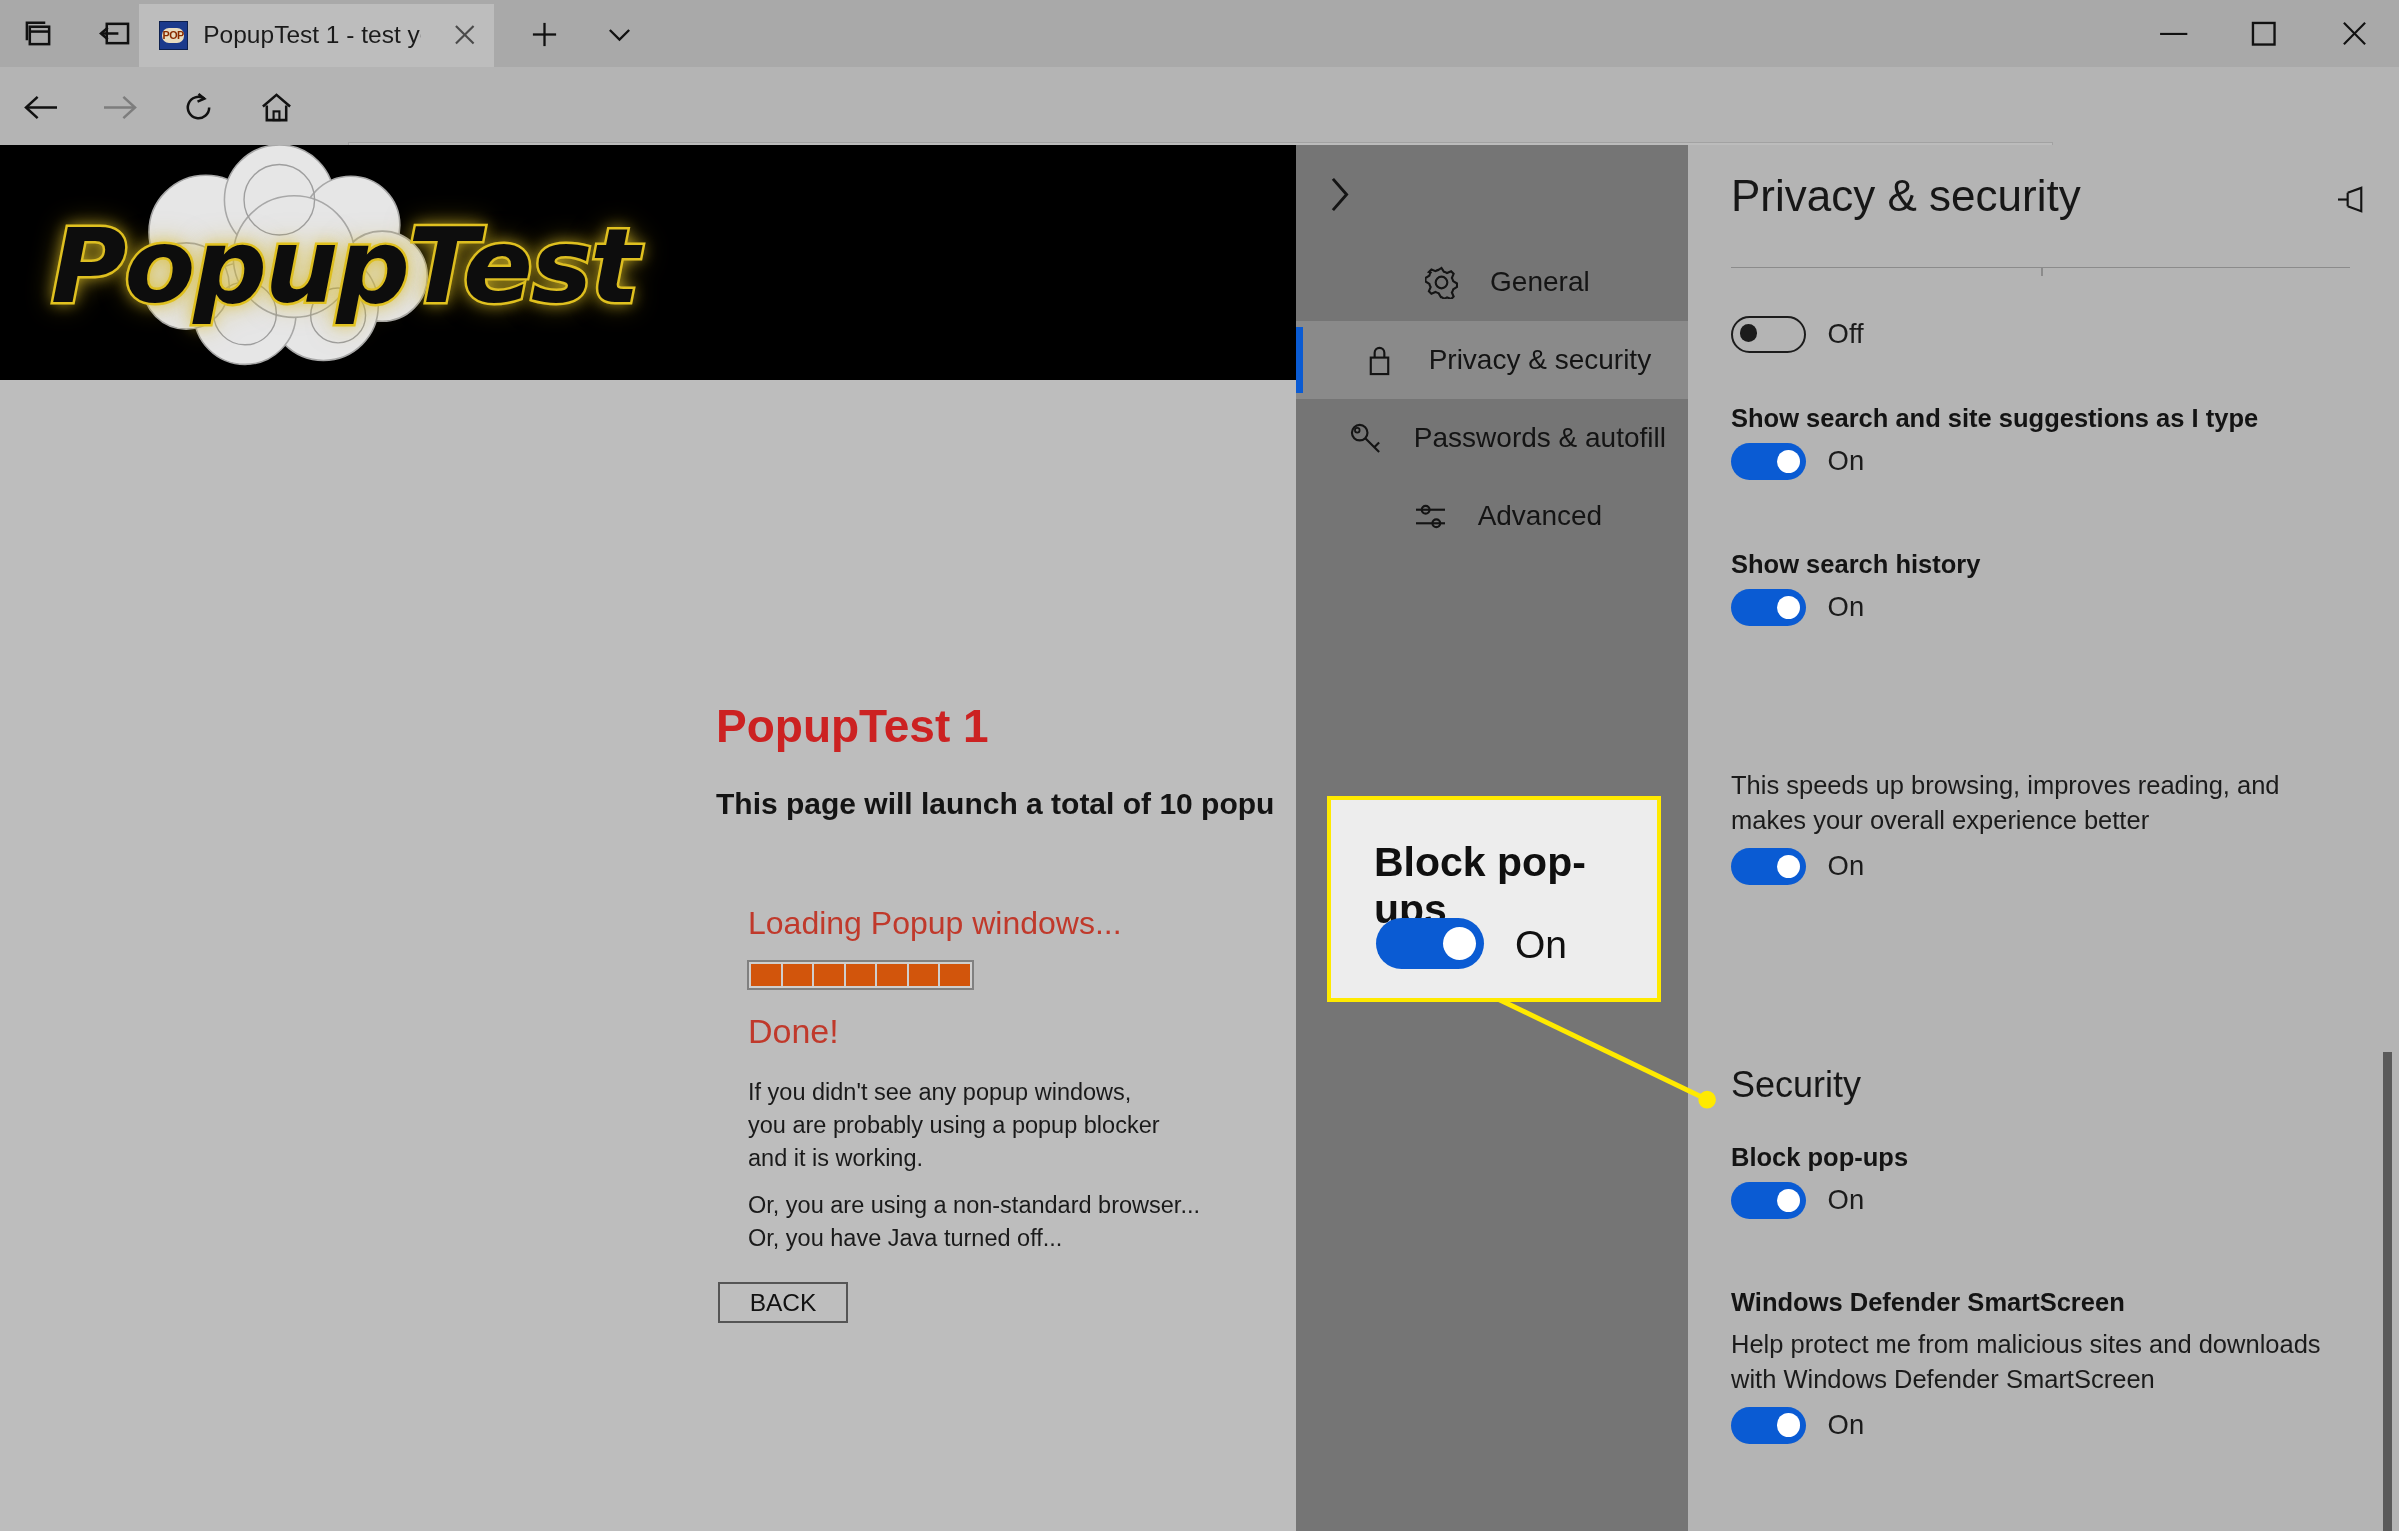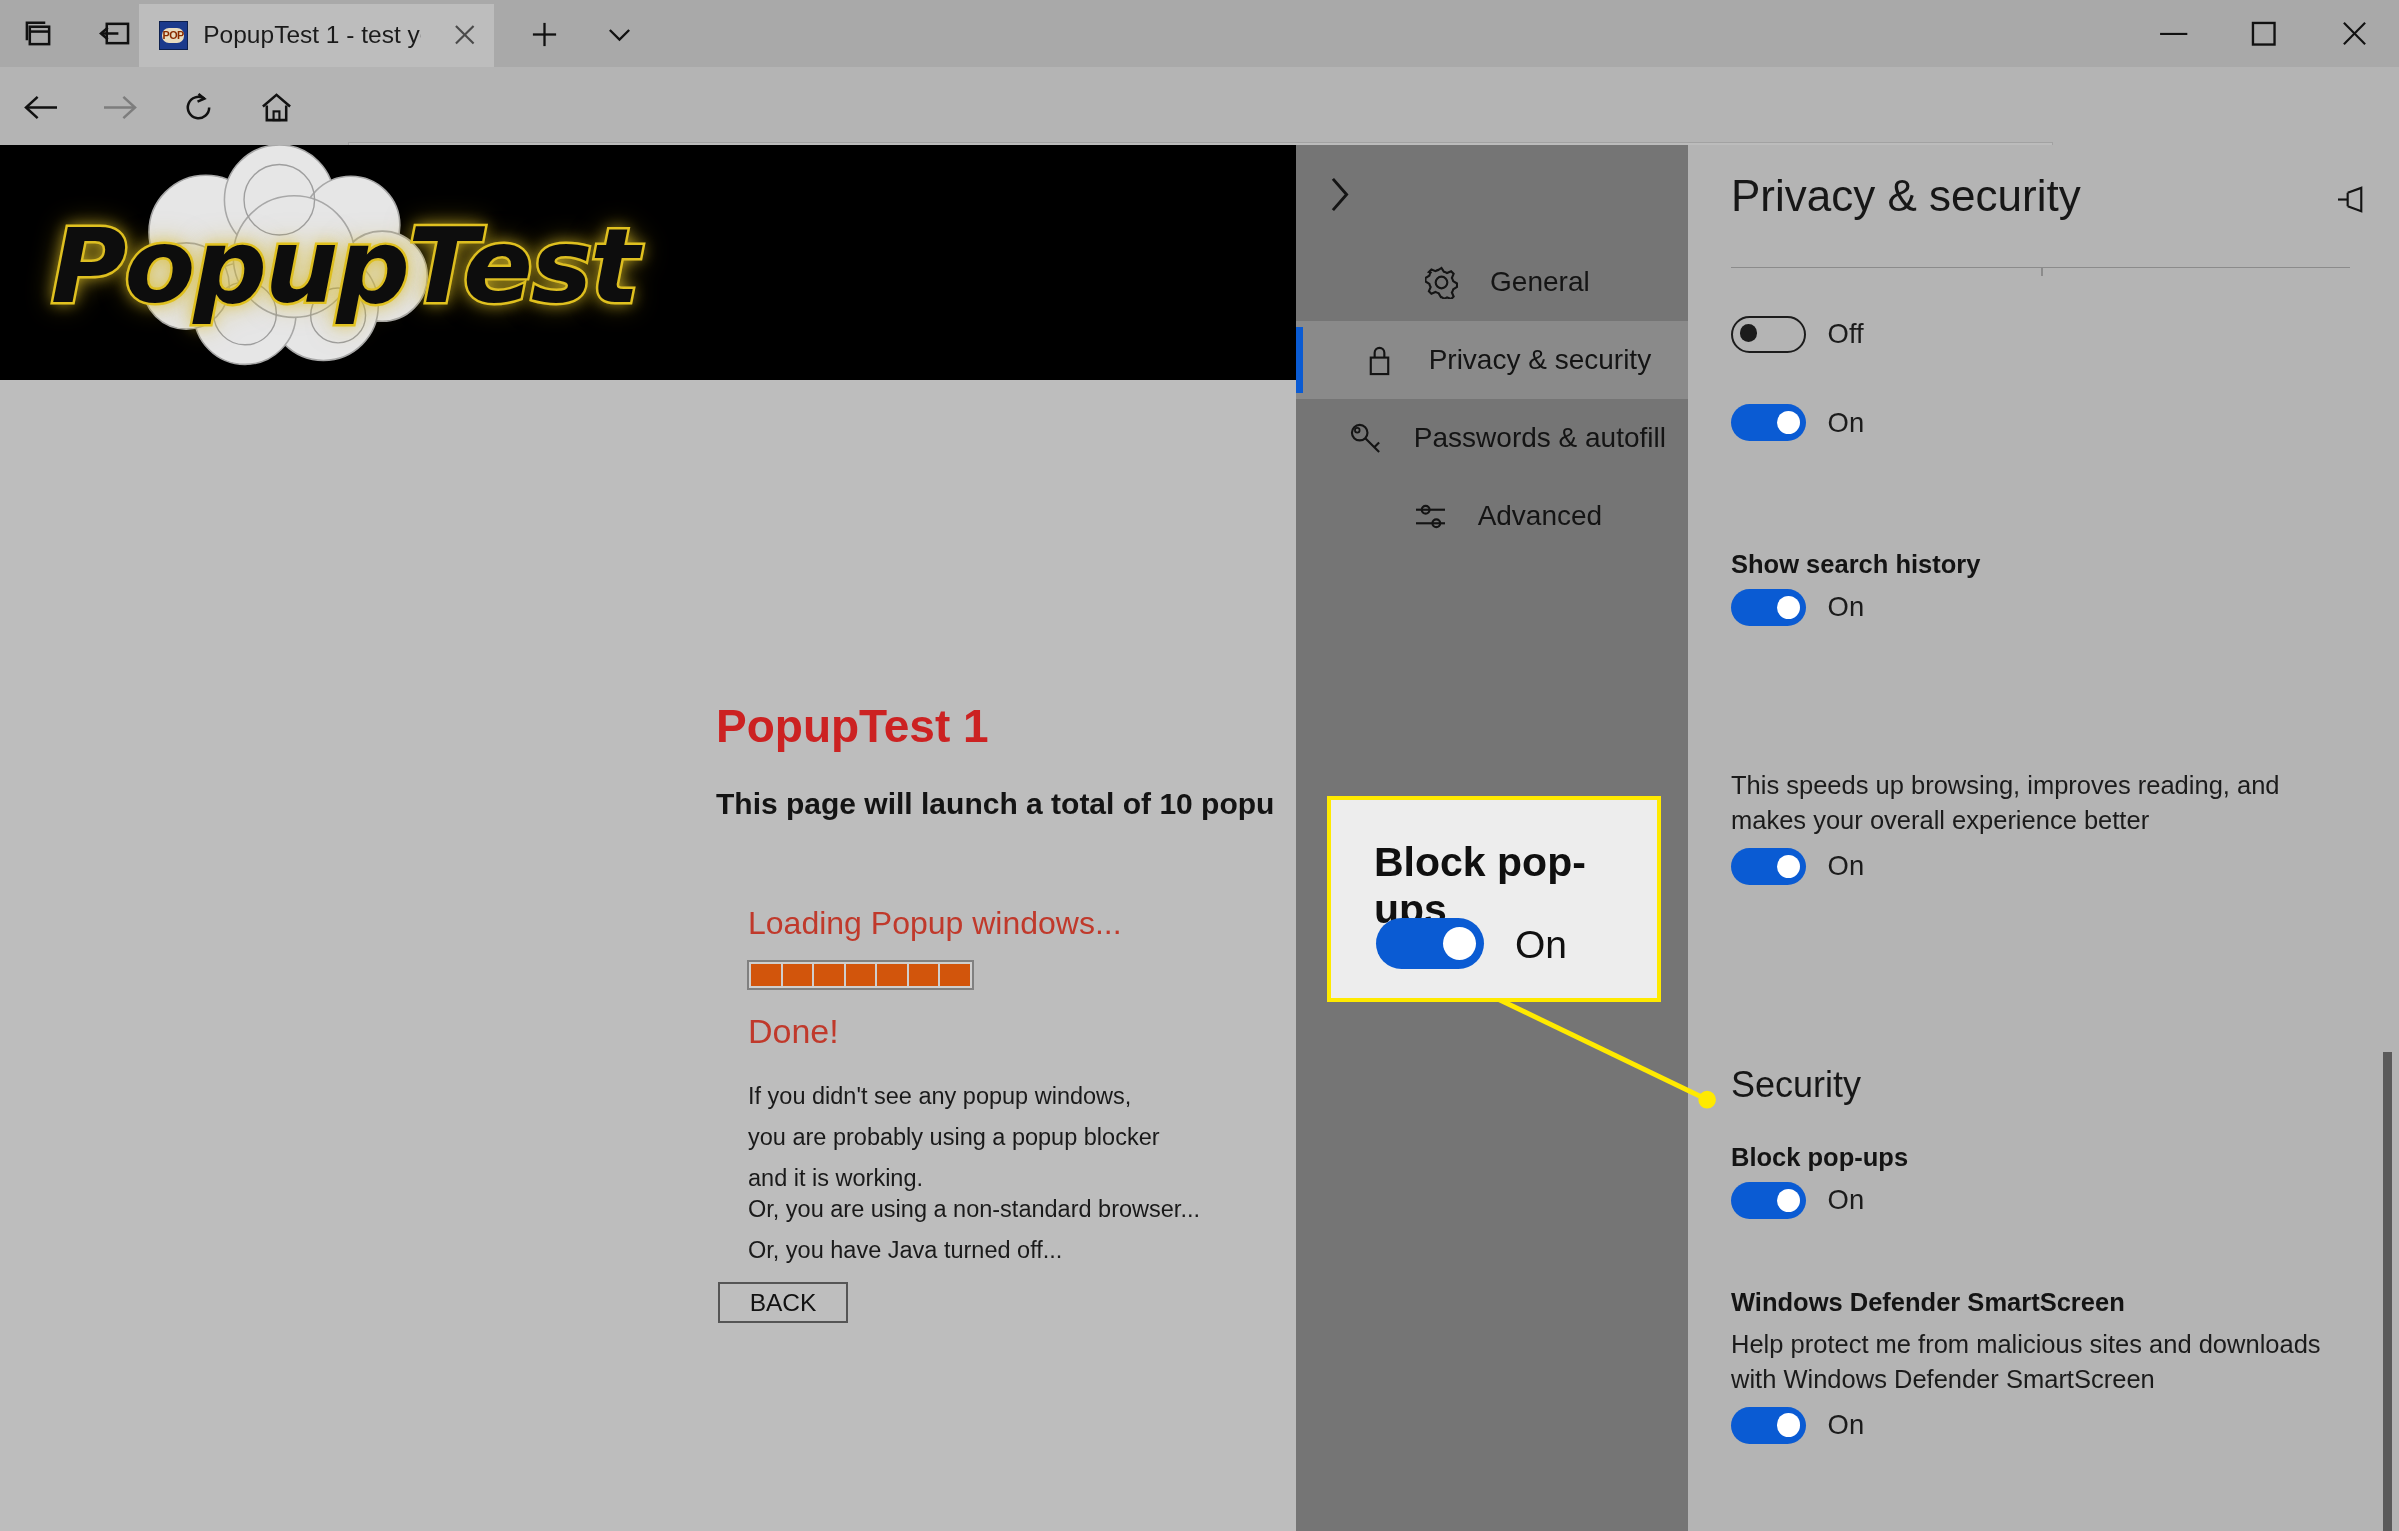--- a/index.html
+++ b/index.html
@@ -102,21 +102,21 @@
     border: 2px solid #808080; background: #cfcfcf;
     display: flex; padding: 2px; gap: 2px;
   }
   .progress span { flex: 1; background: #d2550c; }
   .pg-done {
     position: absolute; left: 748px; top: 867px;
     font-size: 34px; color: #c0392b;
   }
   .pg-para {
     position: absolute; left: 748px; font-size: 23.5px; color: #1a1a1a;
-    line-height: 41px; font-family: "Liberation Sans", sans-serif;
+    line-height: 33px; font-family: "Liberation Sans", sans-serif;
   }
   .pg-para.p1 { top: 931px; }
   .pg-para.p2 { top: 1044px; }
   .back-btn {
     position: absolute; left: 718px; top: 1137px; width: 130px; height: 41px;
     background: #bebebe; border: 2px solid #555; color: #111;
     font-size: 24.5px; display: flex; align-items: center; justify-content: center;
     font-family: "Liberation Sans", sans-serif;
   }
 
@@ -460,20 +460,21 @@
       <div class="setting" style="top:25.5px">
         <div class="toggle-row">
           <div class="toggle off">
               <span class="knob"></span>
             </div>
           <span class="toggle-label">Off</span>
         </div>
       </div>
 
       <div class="setting" style="top:114px">
+        <h3>Show search and site suggestions as I type</h3>
         <div class="toggle-row">
           <div class="toggle on">
               <span class="knob"></span>
             </div>
           <span class="toggle-label">On</span>
         </div>
       </div>
 
       <div class="setting" style="top:260px">
         <h3>Show search history</h3>

